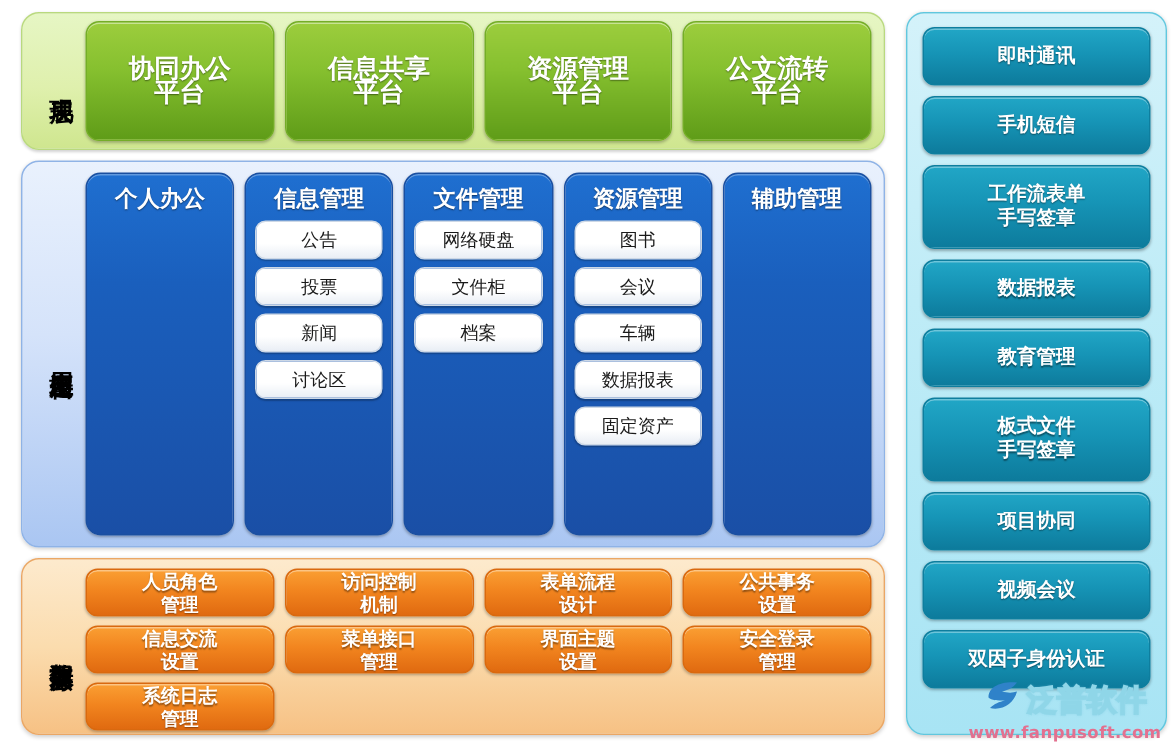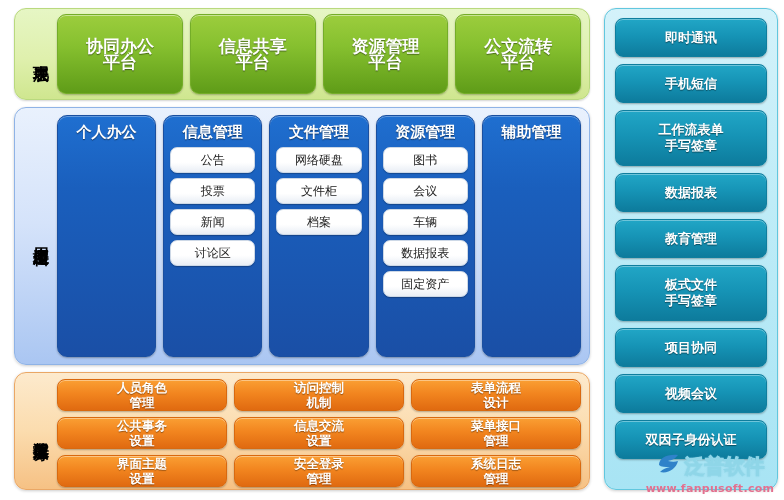--- a/index.html
+++ b/index.html
@@ -96,21 +96,21 @@
     background:linear-gradient(180deg,#fdeacd 0%,#fbdcae 50%,#f6c184 100%);
     border:1px solid #eaa765;
     border-radius:12px;
     box-shadow:0 1px 3px rgba(0,0,0,.2);
     padding:6px 8px 6px 6px;
   }
   #dataservice .layer-label{font-size:16px;width:26px;margin:0 6px 0 4px;}
   .orange-grid{
     flex:1 1 auto;height:100%;
     display:grid;
-    grid-template-columns:repeat(3,1fr);
+    grid-template-columns:repeat(4,1fr);
     grid-template-rows:1fr 1fr;
     gap:6px 7px;
   }
   .orange-chip{
     border-radius:8px;
     background:linear-gradient(180deg,#fa9f33 0%,#f2851f 45%,#e06a10 100%);
     border:1px solid #d9690f;
     box-shadow:inset 0 1px 0 rgba(255,255,255,.4),0 1px 2px rgba(0,0,0,.28);
     color:#fff;font-weight:bold;font-size:12.5px;line-height:15px;
     display:flex;align-items:center;justify-content:center;text-align:center;

